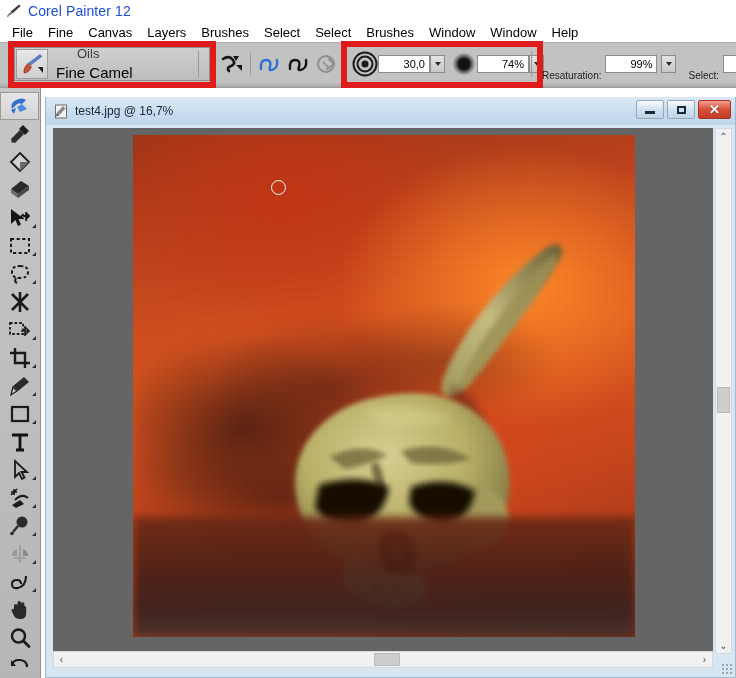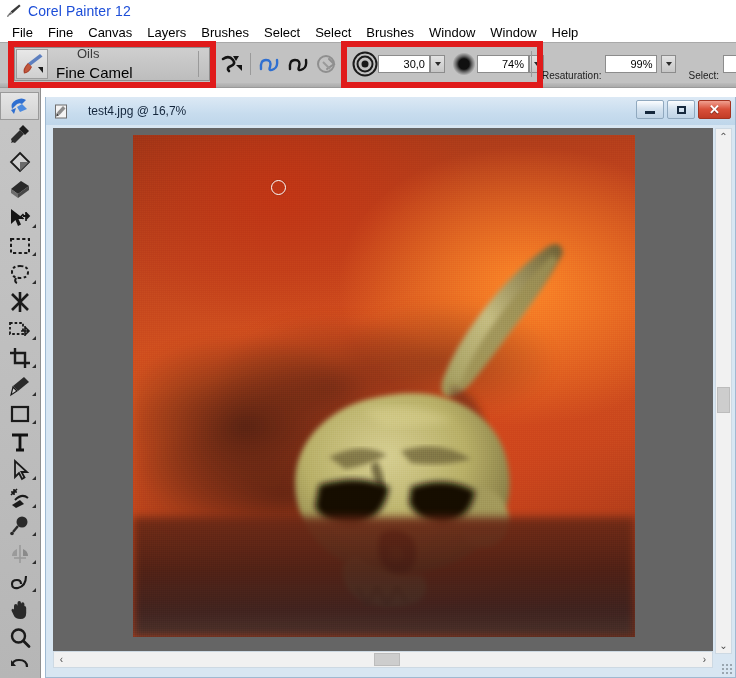--- a/index.html
+++ b/index.html
@@ -173,21 +173,21 @@
     border: 1px solid #9fb9d1;
     border-top: none;
   }
   #doc-titlebar {
     position: absolute; left: 0; top: 0; width: 689px; height: 28px;
     background: linear-gradient(#dce9f5, #c7dcee 60%, #bfd6ea);
     display: flex; align-items: center;
     padding-left: 8px;
   }
   #doc-titlebar .doc-title {
-    font-size: 12px; color: #14263c; margin-left: 19px;
+    font-size: 12px; color: #14263c; margin-left: 6px;
   }
   #doc-winbtns {
     position: absolute; right: 4px; top: 3px;
     display: flex; gap: 3px; align-items: center;
   }
   .winbtn {
     width: 28px; height: 19px;
     border: 1px solid #90a9bf;
     border-radius: 2px;
     background: linear-gradient(#fbfdff, #d3e2ef 48%, #c0d4e6);

